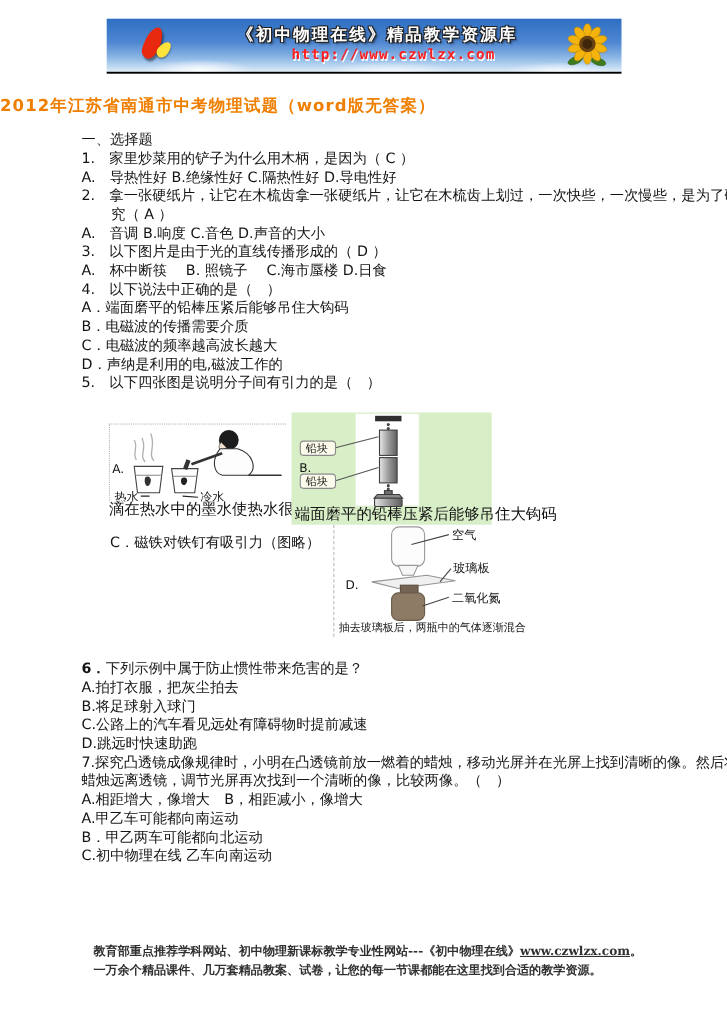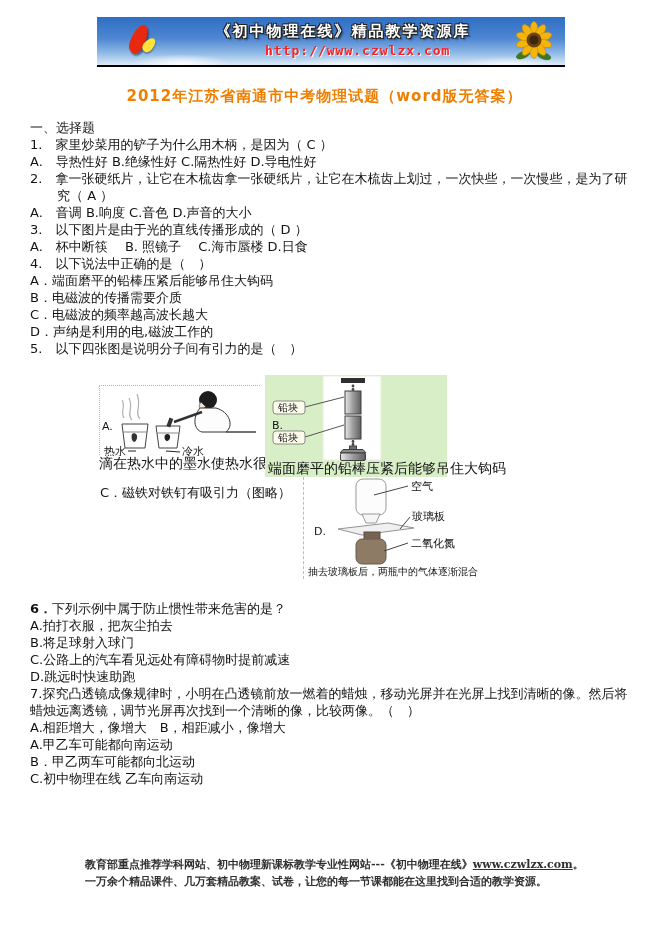--- a/index.html
+++ b/index.html
@@ -40,24 +40,24 @@
     transform:rotate(16deg); box-shadow:2px 2px 2px rgba(0,0,0,.45);
   }
   .logo-yellow {
     position:absolute; left:17px; top:15px; width:10px; height:16px; background:#ffe23a;
     border-radius:55% 45% 50% 50% / 65% 60% 40% 35%;
     transform:rotate(38deg); box-shadow:1px 1px 2px rgba(0,0,0,.4);
   }
   .sunflower { position:absolute; right:8px; top:4px; }
   
   .doc-title {
-    position:absolute; left:0; top:87px; width:649px; text-align:center;
+    position:absolute; left:0; top:87px; width:649px; text-align:left;
     color:#ef7f00; font-weight:bold; font-size:15px; letter-spacing:1px;
   }
-  .tblock { position:absolute; font-size:13px; line-height:17px; }
+  .tblock { position:absolute; font-size:13px; line-height:17px;margin-left:44px; }
   .sec1 { left:30px; top:119px; }
   .q15 { left:30px; top:136px; width:606px; }
   .hang { padding-left:27px; text-indent:-27px; }
   .q68 { left:30px; top:600px; width:608px; }
   .b { font-weight:bold; }
   
   .figrow { position:absolute; left:99px; top:375px; width:350px; height:102px; }
   .figA { position:absolute; left:0; top:10px; width:161px; }
   .figA-box { border-top:1px dotted #b5b5b5; border-left:1px dotted #b5b5b5; padding:2px 0 0 2px; position:relative; height:70px; }
   .fig-letter { position:absolute; font-size:11px; color:#141414; }

